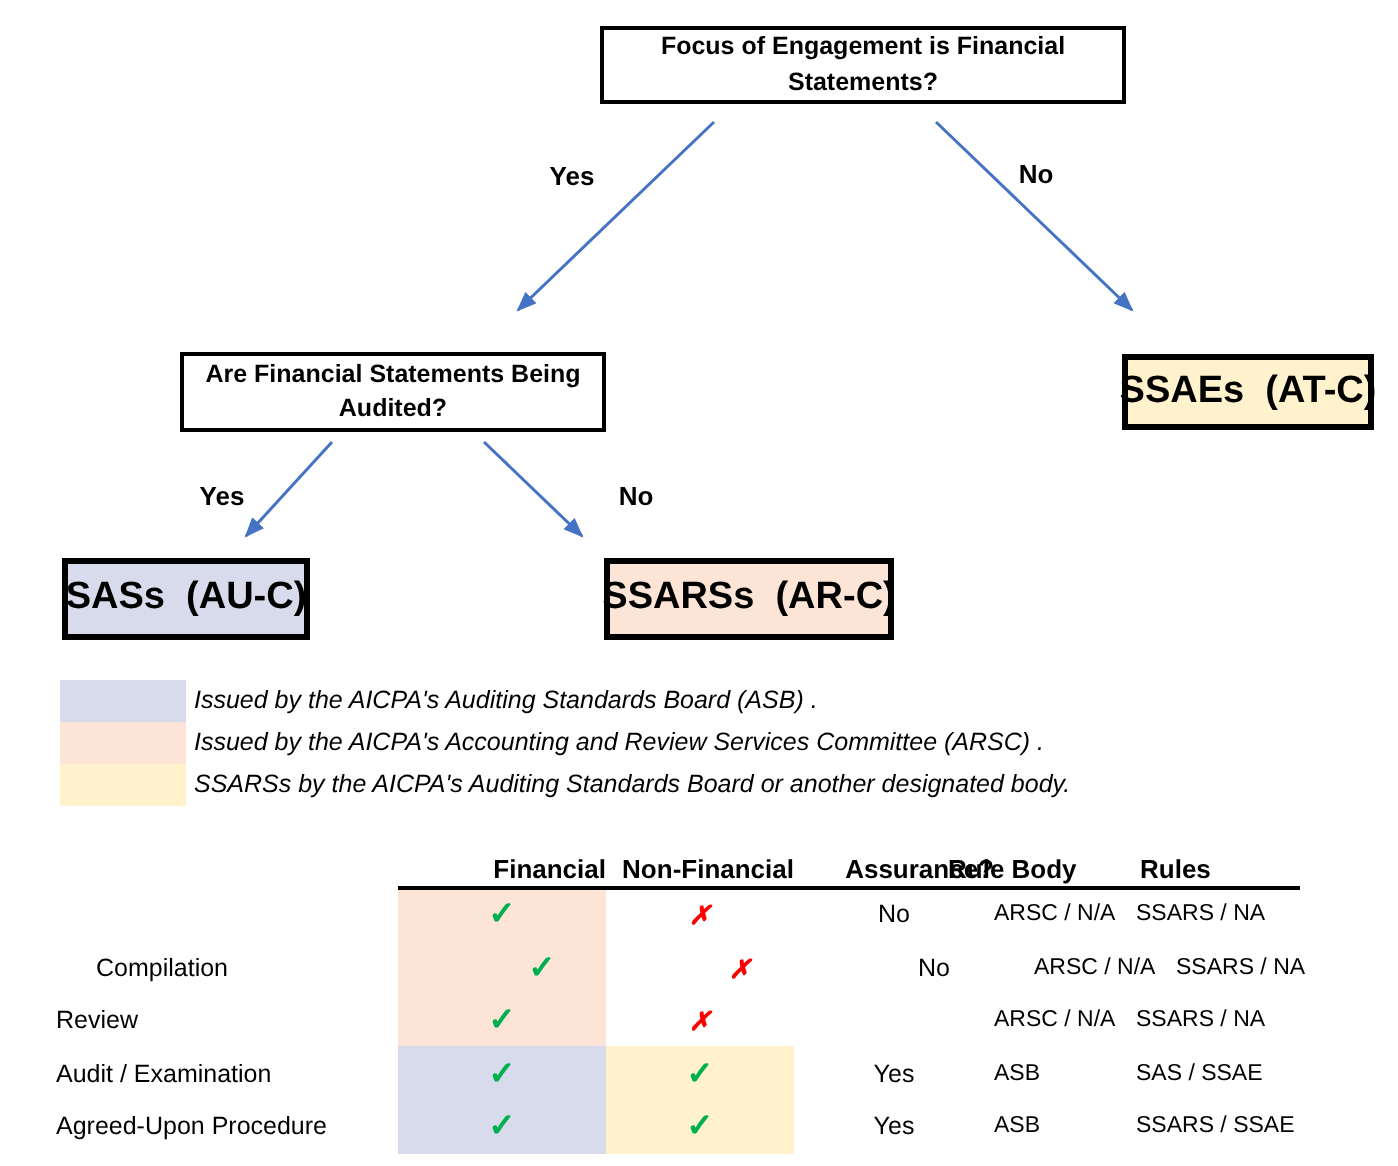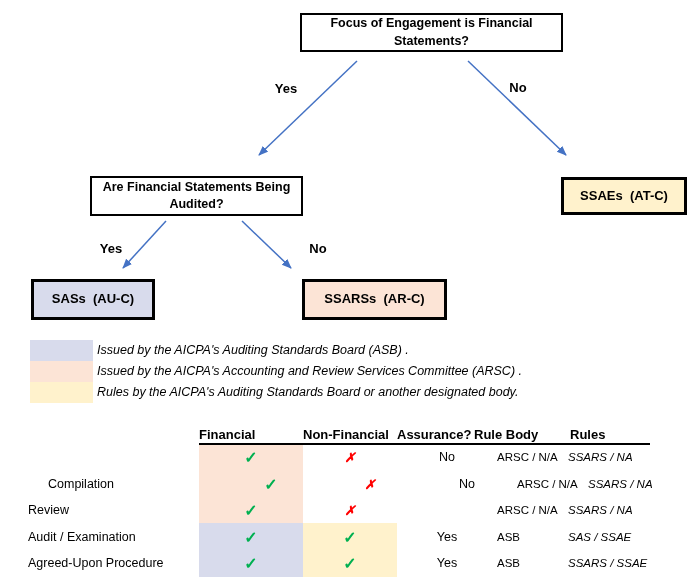--- a/index.html
+++ b/index.html
@@ -6,44 +6,44 @@
   .canvas{
     position:relative;width:699px;height:583px;background:#ffffff;
     font-family:"Liberation Sans",sans-serif;color:#000;overflow:hidden;
   }
   .overlay{position:absolute;left:0;top:0;pointer-events:none;}
   .fc-box{
     position:absolute;box-sizing:border-box;border:2px solid #000;
     display:flex;align-items:center;justify-content:center;text-align:center;
     font-weight:bold;font-size:12.5px;line-height:1.4;background:#fff;
   }
-  .fc-leaf{border-width:3px;font-size:13px;}
+  .fc-leaf{border-width:3px;font-size:19px;}
   .fc-leaf span{white-space:pre;}
   .branch-label{
     position:absolute;transform:translate(-50%,-50%);
     font-weight:bold;font-size:13px;
   }
   .legend-swatch{position:absolute;width:63px;height:21px;}
   .legend-line{
     position:absolute;left:97px;height:21px;line-height:21px;
     font-style:italic;font-size:12.5px;white-space:nowrap;
   }
   .legend-line .b{font-weight:normal;}
   .th{position:absolute;top:428px;font-weight:bold;font-size:13px;line-height:14px;}
-  .th.c{text-align:left;}
+  .th.c{text-align:right;}
   .header-rule{position:absolute;left:199px;top:443px;width:451px;height:2px;background:#000;}
   .block{position:absolute;}
   .trow{position:absolute;left:0;width:699px;height:27px;}
   .cell{position:absolute;top:0;height:27px;line-height:27px;}
   .cell-label{left:28px;font-size:12.5px;}
   .cell-fin{left:199px;width:104px;text-align:center;}
   .cell-nonfin{left:303px;width:94px;text-align:center;}
   .cell-assur{left:397px;width:100px;text-align:center;font-size:12.5px;}
   .cell-body{left:497px;font-size:11.5px;}
-  .cell-rules{left:568px;font-size:11.5px;font-style:italic;}
+  .cell-rules{left:568px;font-size:11.5px;}
   .mark-check{font-weight:bold;font-size:16px;}
   .mark-x{font-weight:bold;font-style:italic;font-size:13px;}
 </style>
 </head>
 <body>
 
 <div class="canvas">
 
   <svg class="overlay" width="699" height="583" viewBox="0 0 699 583">
     <defs>
@@ -83,21 +83,21 @@
     <span>SASs  (AU-C)</span>
   </div>
 
   <div>
     <div class="legend-swatch" style="left: 30px; top: 340px; background-color: rgb(216, 219, 236);"></div>
     <div class="legend-swatch" style="left: 30px; top: 361px; background-color: rgb(252, 228, 214);"></div>
     <div class="legend-swatch" style="left: 30px; top: 382px; background-color: rgb(255, 242, 204);"></div>
 
     <div class="legend-line" style="top:340px;"><span>Issued by the AICPA's </span><span class="b">Auditing Standards Board (ASB)</span><span> .</span></div>
     <div class="legend-line" style="top:361px;"><span>Issued by the AICPA's </span><span class="b">Accounting and Review Services Committee (ARSC)</span><span> .</span></div>
-    <div class="legend-line" style="top:382px;"><span>Rules by the </span><span class="b">AICPA's Auditing Standards Board or another designated body.</span><span></span></div>
+    <div class="legend-line" style="top:382px;"><span>SSARSs by the </span><span class="b">AICPA's Auditing Standards Board or another designated body.</span><span></span></div>
   </div>
 
   <div>
 
     <div class="block" style="left: 199px; top: 445px; width: 104px; height: 78px; background-color: rgb(252, 228, 214);"></div>
     <div class="block" style="left: 199px; top: 523px; width: 104px; height: 54px; background-color: rgb(216, 219, 236);"></div>
     <div class="block" style="left: 303px; top: 523px; width: 94px; height: 54px; background-color: rgb(255, 242, 204);"></div>
 
     <div class="th c" style="left:199px;width:104px;">Financial</div>
     <div class="th c" style="left:303px;width:94px;">Non-Financial</div>

